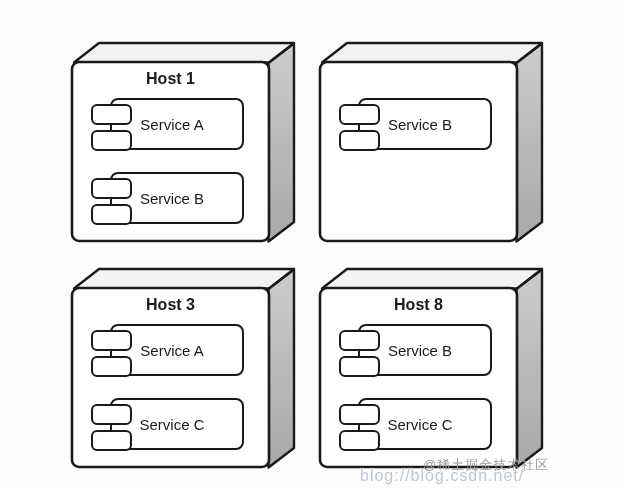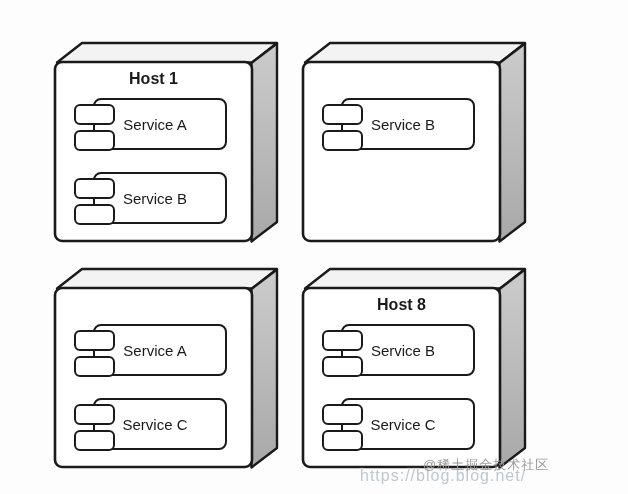--- a/index.html
+++ b/index.html
@@ -3,21 +3,21 @@
 <meta charset="utf-8">
 <style>
   html,body{margin:0;padding:0;}
   body{
     width:628px;height:494px;position:relative;overflow:hidden;
     background:#fdfdfd;
     font-family:"Liberation Sans","DejaVu Sans",sans-serif;
     color:#1a1a1a;
   }
   .diagram{position:absolute;left:53px;top:41px;width:475px;height:428px;}
-  .host-cell{position:absolute;width:216px;height:202px;}
+  .host-cell{position:absolute;width:216px;height:202px;margin-left:17px;}
   .host-cell.c0{left:0;top:0;}
   .host-cell.c1{left:248px;top:0;}
   .host-cell.c2{left:0;top:226px;}
   .host-cell.c3{left:248px;top:226px;}
   .host-box{position:absolute;left:0;top:0;}
   .host-face{position:absolute;left:2px;top:21px;width:197px;height:179px;}
   .host-label{
     position:absolute;left:0;top:8px;width:100%;
     text-align:center;font-size:16px;font-weight:bold;line-height:18px;
   }
@@ -97,20 +97,21 @@
     </div>
   </div>
 
   <div class="host-cell c2">
     <svg class="host-box" width="226" height="202" viewBox="0 0 226 202">
       <polygon points="4,21.5 29,2 224,2 199,21.5" fill="#f3f3f3" stroke="#1a1a1a" stroke-width="2.4" stroke-linejoin="round"></polygon>
       <polygon points="198.5,22 224,2.5 224,181 198.5,200.5" fill="url(#sideGrad0)" stroke="#1a1a1a" stroke-width="2.4" stroke-linejoin="round"></polygon>
       <rect x="2" y="21" width="197" height="179" rx="7" fill="#ffffff" stroke="#1a1a1a" stroke-width="2.6"></rect>
     </svg>
     <div class="host-face">
+      <div class="host-label">Host 3</div>
       <div class="component pos0">
         <span class="tab t0"></span>
         <span class="tab t1"></span>
         <span class="component-label">Service A</span>
       </div>
       <div class="component pos1">
         <span class="tab t0"></span>
         <span class="tab t1"></span>
         <span class="component-label">Service C</span>
       </div>
@@ -133,14 +134,14 @@
       <div class="component pos1">
         <span class="tab t0"></span>
         <span class="tab t1"></span>
         <span class="component-label">Service C</span>
       </div>
     </div>
   </div>
 
 </div>
 
-<div class="watermark-url">https://blog.blog.net/</div>
+<div class="watermark-url">blog://blog.csdn.net/</div>
 <div class="watermark-community">@稀土掘金技术社区</div>
 
 </body></html>

